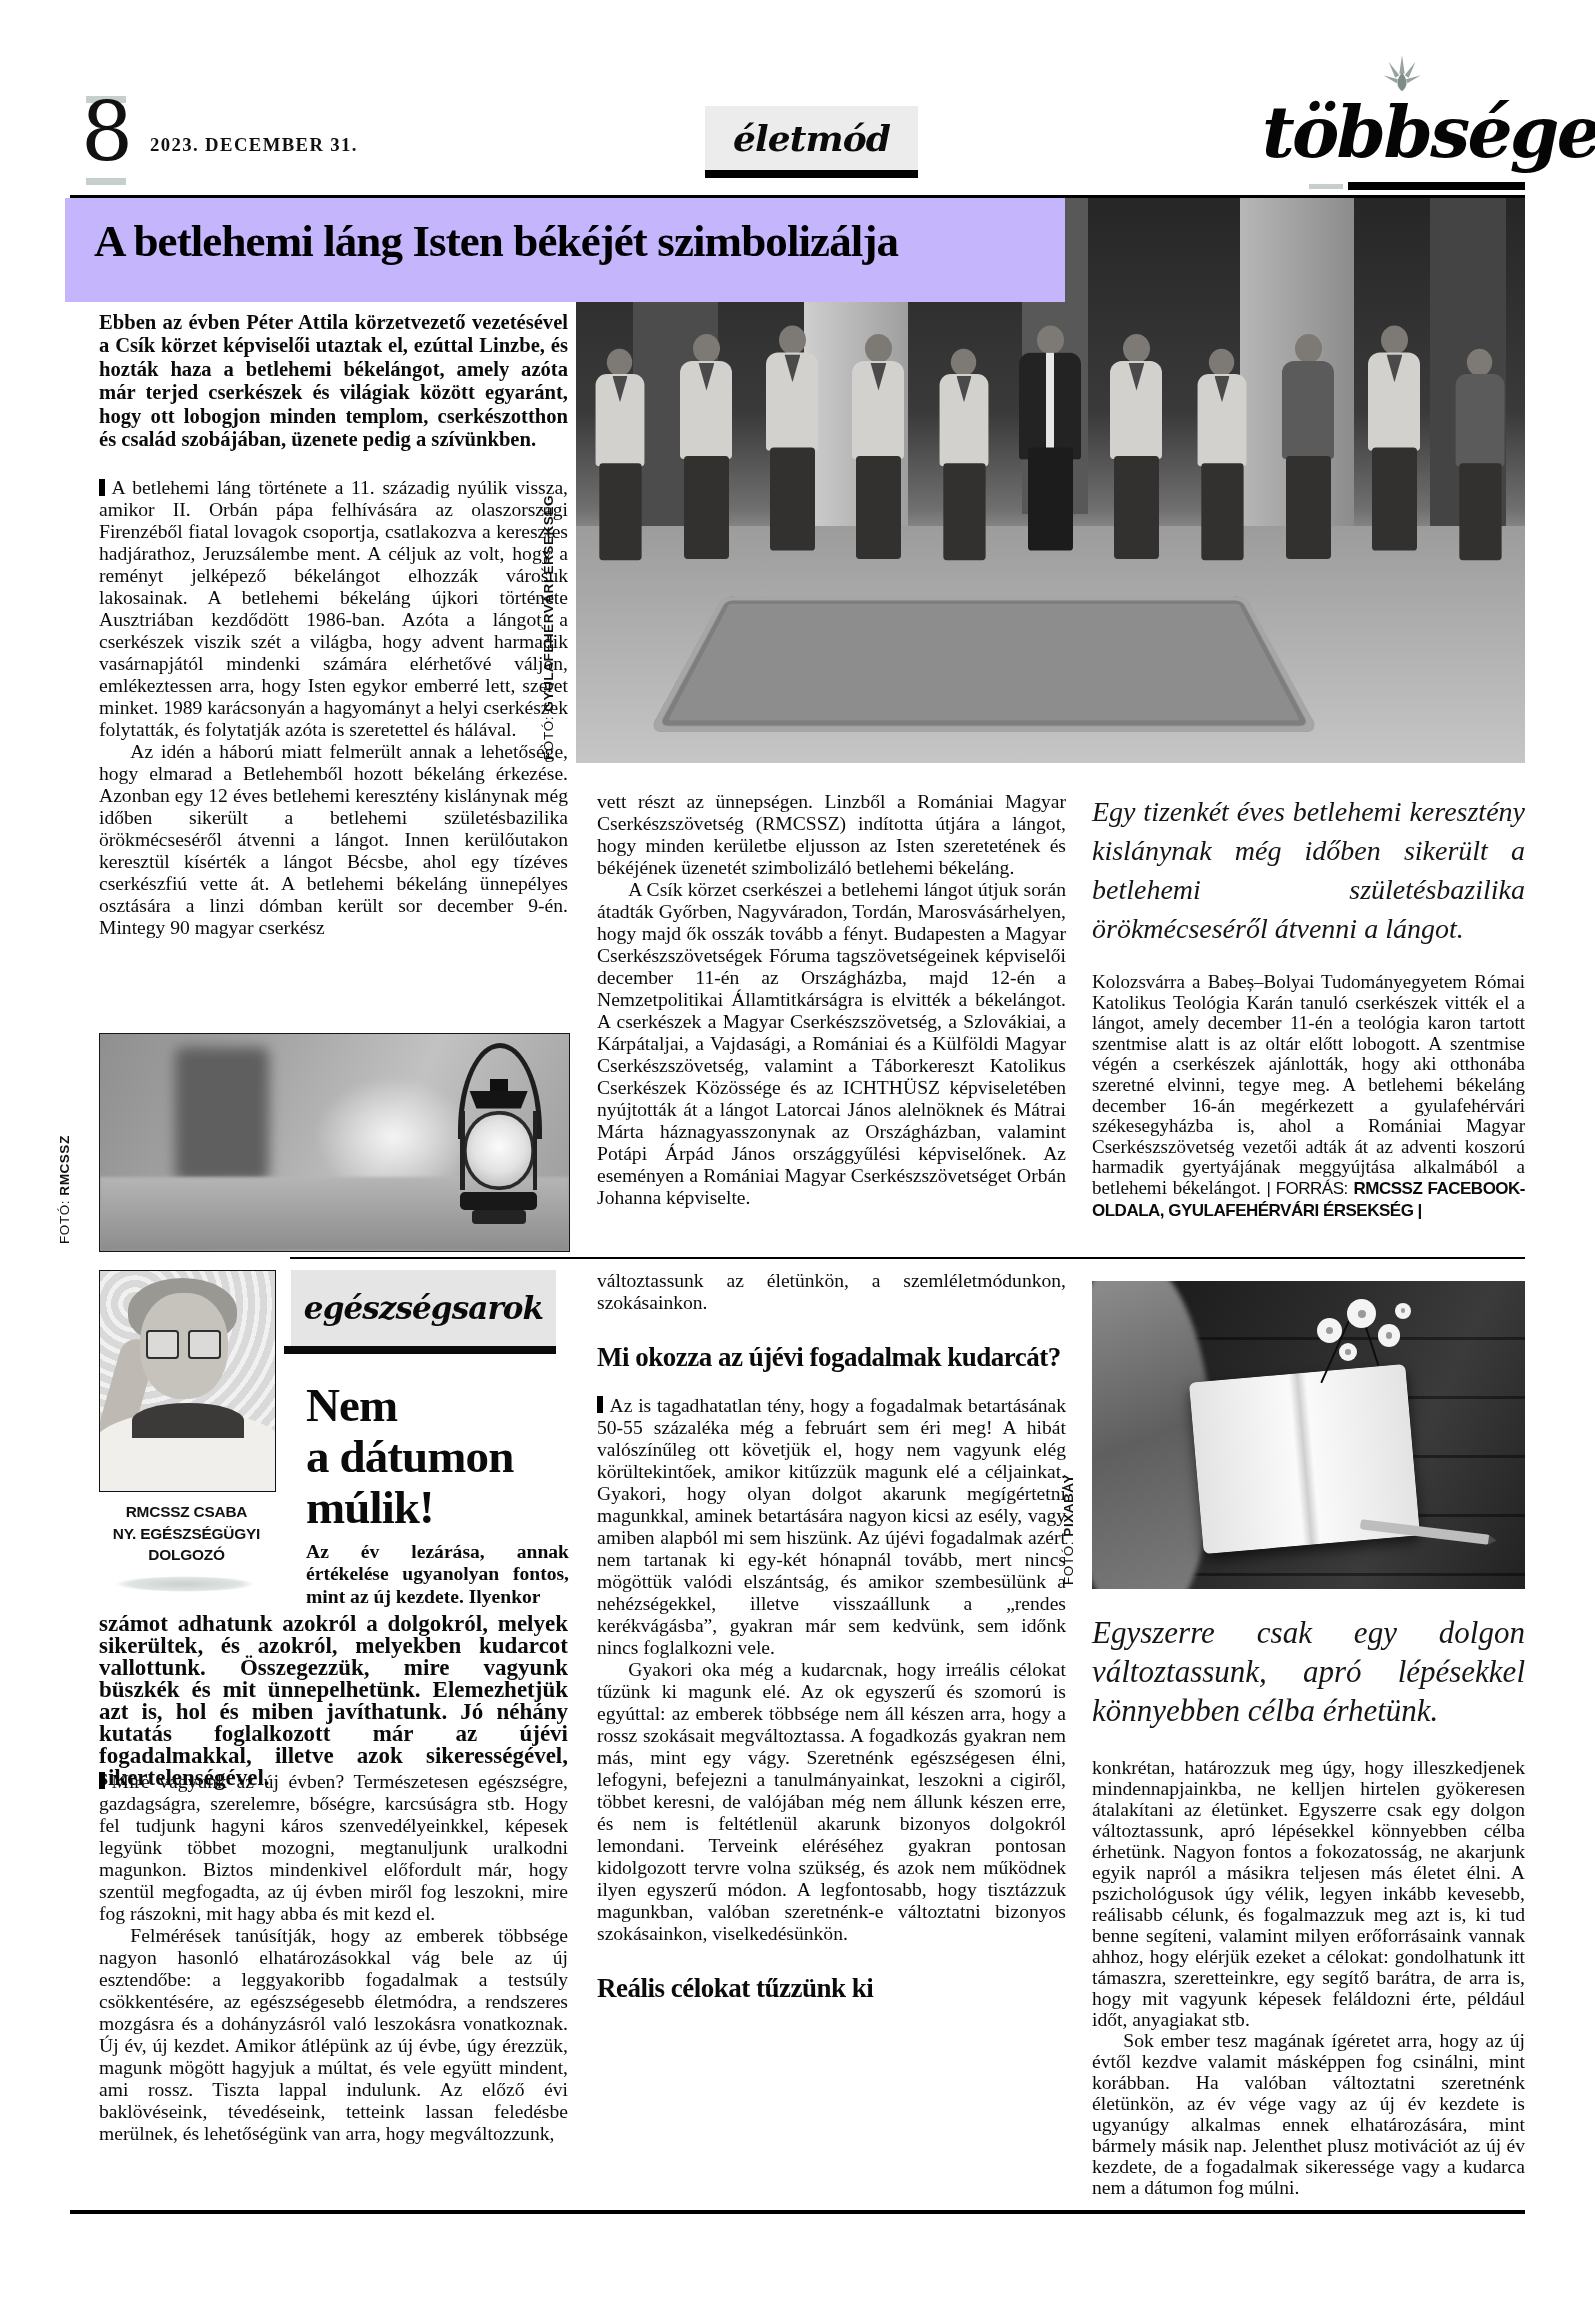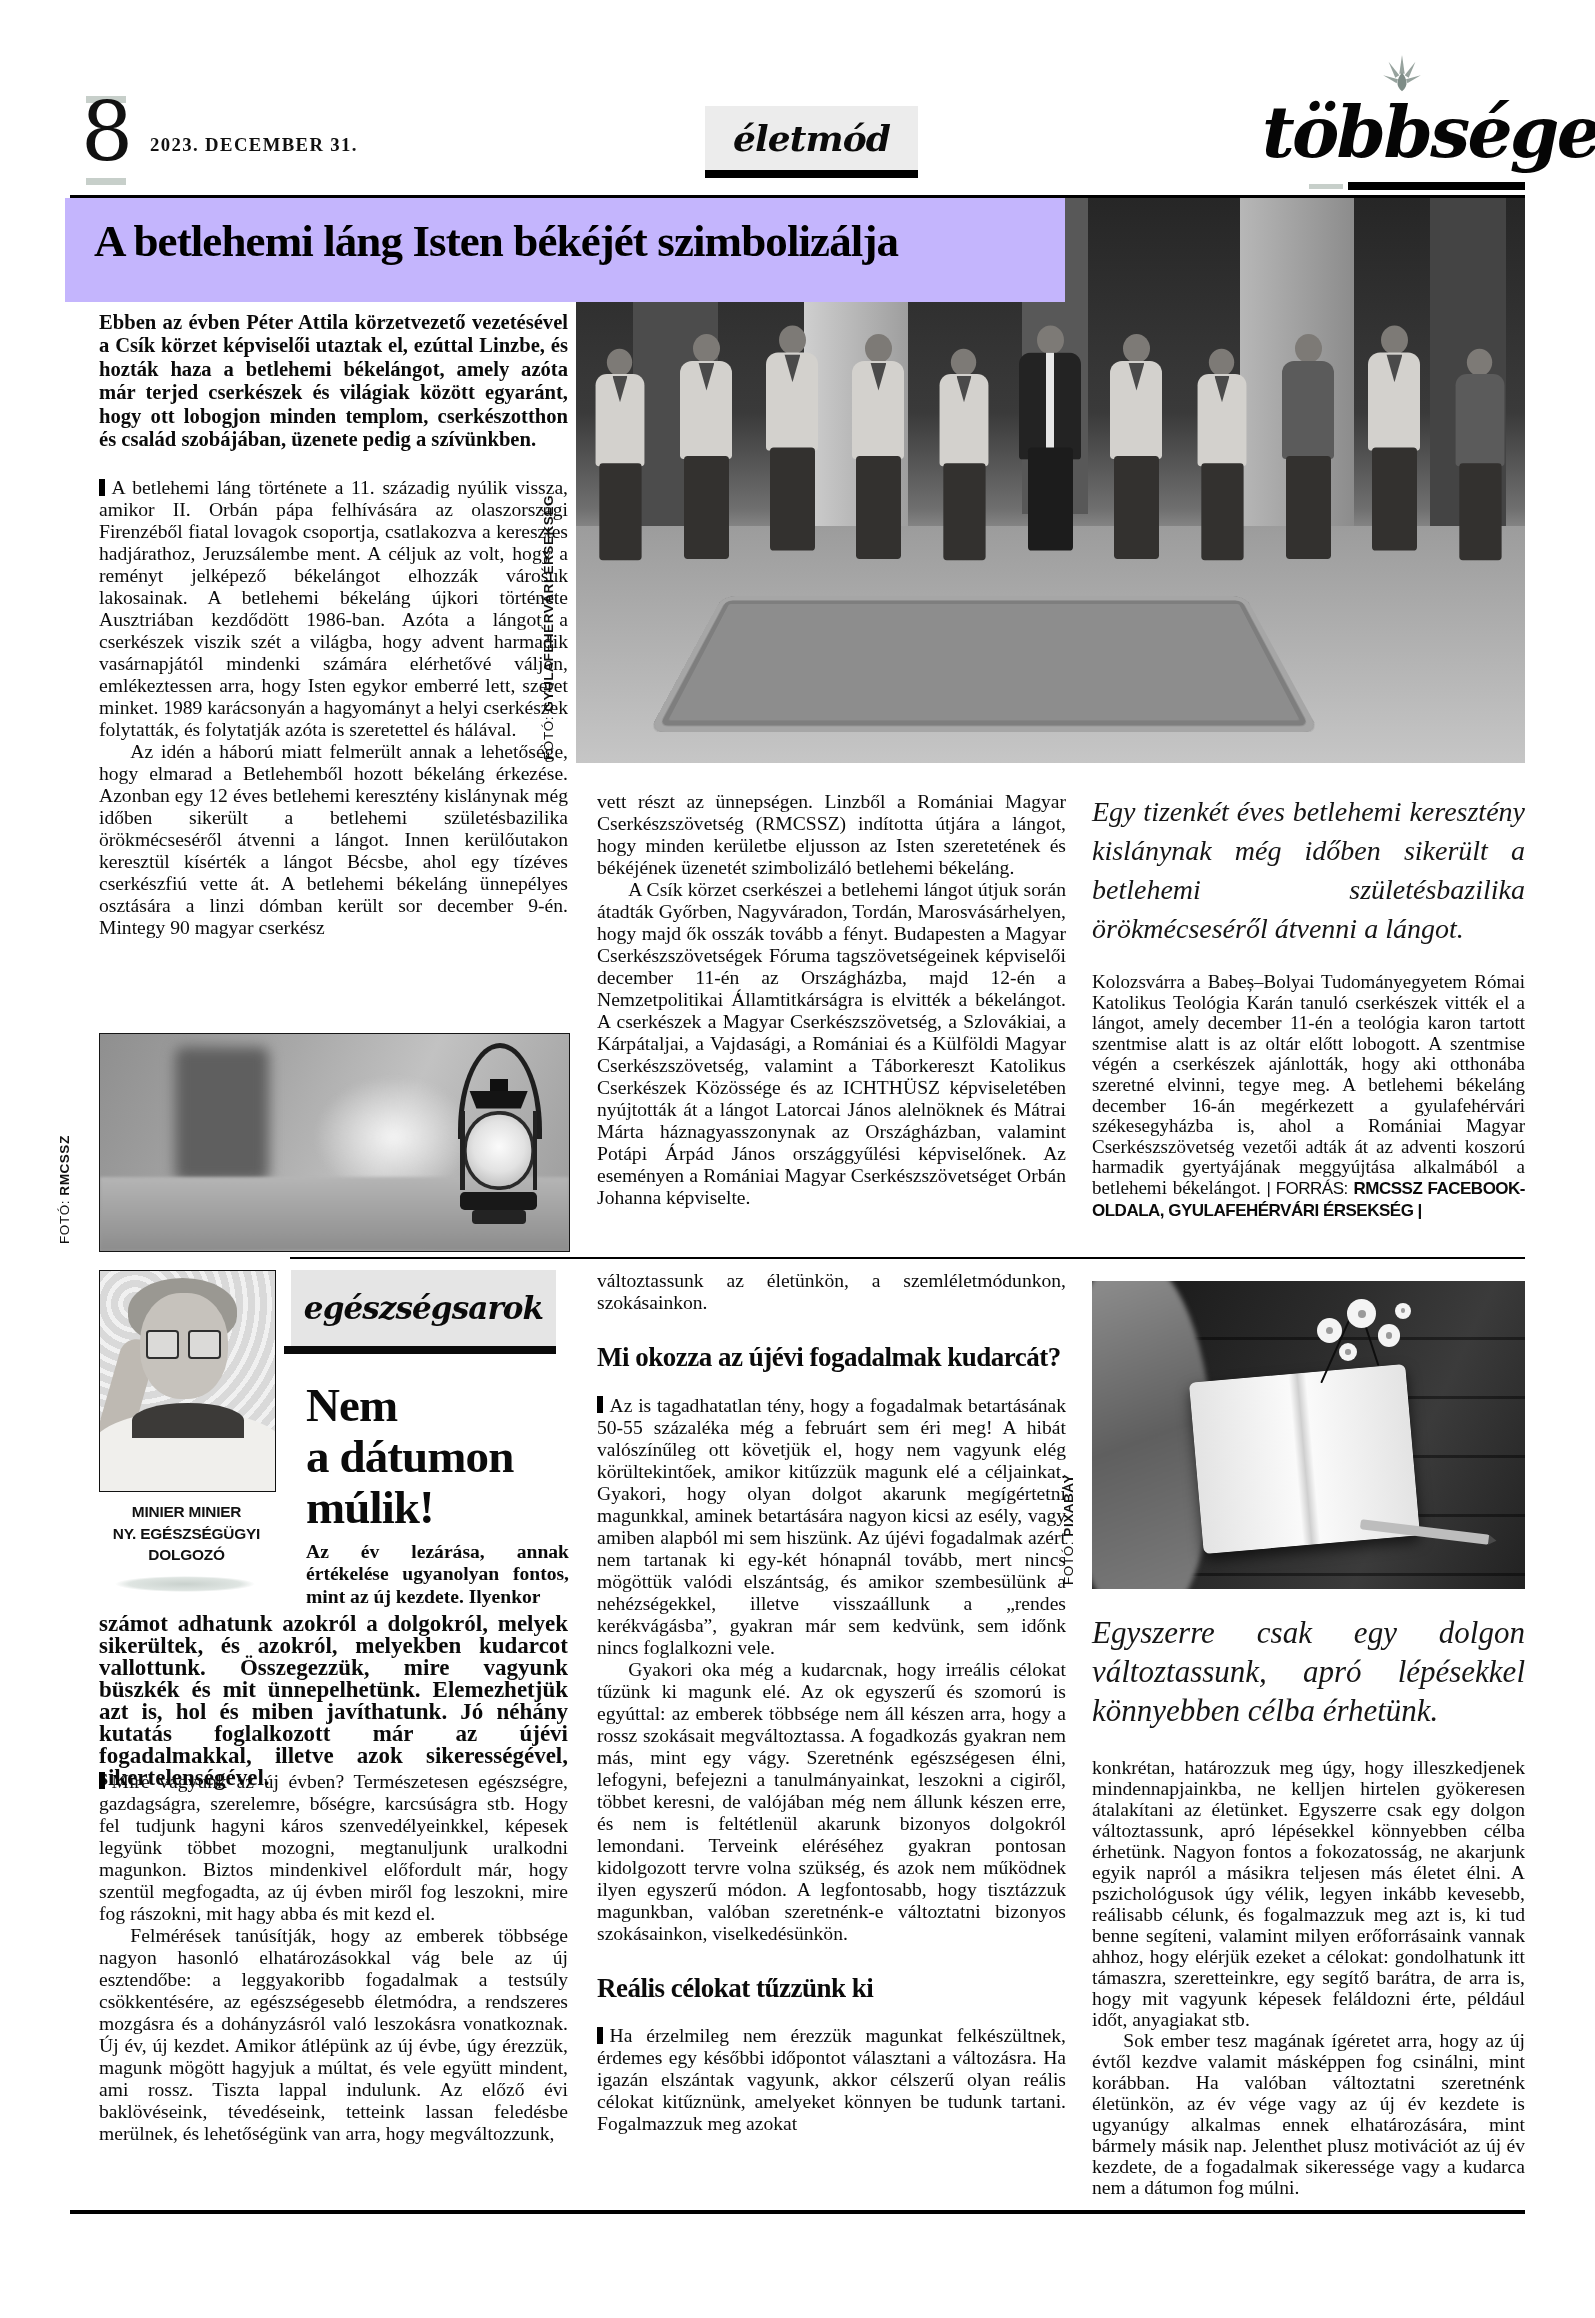--- a/index.html
+++ b/index.html
@@ -313,21 +313,21 @@
     <div class="au-arm"></div>
     <div class="au-hair"></div>
     <div class="au-face"></div>
     <div class="au-glass" style="left:26%;"></div>
     <div class="au-glass" style="left:50%;"></div>
     <div class="au-shirt"></div>
     <div class="au-collar"></div>
   </div>
 
   <div class="a2-caption">
-    <div>MINIER MINIER</div>
+    <div>RMCSSZ CSABA</div>
     <div>NY. EGÉSZSÉGÜGYI</div>
     <div>DOLGOZÓ</div>
   </div>
   <div class="a2-ellipse"></div>
 
   <div class="kicker-box">
     <span>egészségsarok</span>
   </div>
   <div class="kicker-bar"></div>
 
@@ -344,21 +344,20 @@
     <p class="body-txt just marked">Mire vágyunk az új évben? Természetesen egészségre, gazdagságra, szerelemre, bőségre, karcsúságra stb. Hogy fel tudjunk hagyni káros szenvedélyeinkkel, képesek legyünk többet mozogni, megtanuljunk uralkodni magunkon. Biztos mindenkivel előfordult már, hogy szentül megfogadta, az új évben miről fog leszokni, mire fog rászokni, mit hagy abba és mit kezd el.</p>
     <p class="body-txt just indent">Felmérések tanúsítják, hogy az emberek többsége nagyon hasonló elhatározásokkal vág bele az új esztendőbe: a leggyakoribb fogadalmak a testsúly csökkentésére, az egészségesebb életmódra, a rendszeres mozgásra és a dohányzásról való leszokásra vonatkoznak. Új év, új kezdet. Amikor átlépünk az új évbe, úgy érezzük, magunk mögött hagyjuk a múltat, és vele együtt mindent, ami rossz. Tiszta lappal indulunk. Az előző évi baklövéseink, tévedéseink, tetteink lassan feledésbe merülnek, és lehetőségünk van arra, hogy megváltozzunk,</p>
   </div>
 
   <div class="a2-col2">
     <p class="body-txt just cont">változtassunk az életünkön, a szemléletmódunkon, szokásainkon.</p>
     <h3 class="a2-h">Mi okozza az újévi fogadalmak kudarcát?</h3>
     <p class="body-txt just marked">Az is tagadhatatlan tény, hogy a fogadalmak betartásának 50-55 százaléka még a februárt sem éri meg! A hibát valószínűleg ott követjük el, hogy nem vagyunk elég körültekintőek, amikor kitűzzük magunk elé a céljainkat. Gyakori, hogy olyan dolgot akarunk megígértetni magunkkal, aminek betartására nagyon kicsi az esély, vagy amiben alapból mi sem hiszünk. Az újévi fogadalmak azért nem tartanak ki egy-két hónapnál tovább, mert nincs mögöttük valódi elszántság, és amikor szembesülünk a nehézségekkel, illetve visszaállunk a „rendes kerékvágásba”, gyakran már sem kedvünk, sem időnk nincs foglalkozni vele.</p>
     <p class="body-txt just indent">Gyakori oka még a kudarcnak, hogy irreális célokat tűzünk ki magunk elé. Az ok egyszerű és szomorú is egyúttal: az emberek többsége nem áll készen arra, hogy a rossz szokásait megváltoztassa. A fogadkozás gyakran nem más, mint egy vágy. Szeretnénk egészségesen élni, lefogyni, befejezni a tanulmányainkat, leszokni a cigiről, többet keresni, de valójában még nem állunk készen erre, és nem is feltétlenül akarunk bizonyos dolgokról lemondani. Terveink eléréséhez gyakran pontosan kidolgozott tervre volna szükség, és azok nem működnek ilyen egyszerű módon. A legfontosabb, hogy tisztázzuk magunkban, valóban szeretnénk-e változtatni bizonyos szokásainkon, viselkedésünkön.</p>
     <h3 class="a2-h">Reális célokat tűzzünk ki</h3>
-    <p class="body-txt just marked">Ha érzelmileg nem érezzük magunkat felkészültnek, érdemes egy későbbi időpontot választani a változásra. Ha igazán elszántak vagyunk, akkor célszerű olyan reális célokat kitűznünk, amelyeket könnyen be tudunk tartani. Fogalmazzuk meg azokat</p>
   </div>
 
   <div class="a2-photo-still">
     <div class="nb-cloth"></div>
     <div class="nb-book"></div>
     <div class="nb-branch" style="left:56%;top:12%;width:2.3px;height:22%;transform:rotate(24deg);"></div>
     <div class="nb-branch" style="left:64%;top:10%;width:2.3px;height:18%;transform:rotate(-18deg);"></div>
     <div class="nb-flower" style="left:52%;top:12%;width:25px;height:25px;"></div>
     <div class="nb-flower" style="left:59%;top:6%;width:29px;height:29px;"></div>
     <div class="nb-flower" style="left:66%;top:14%;width:22.4px;height:22.4px;"></div>

